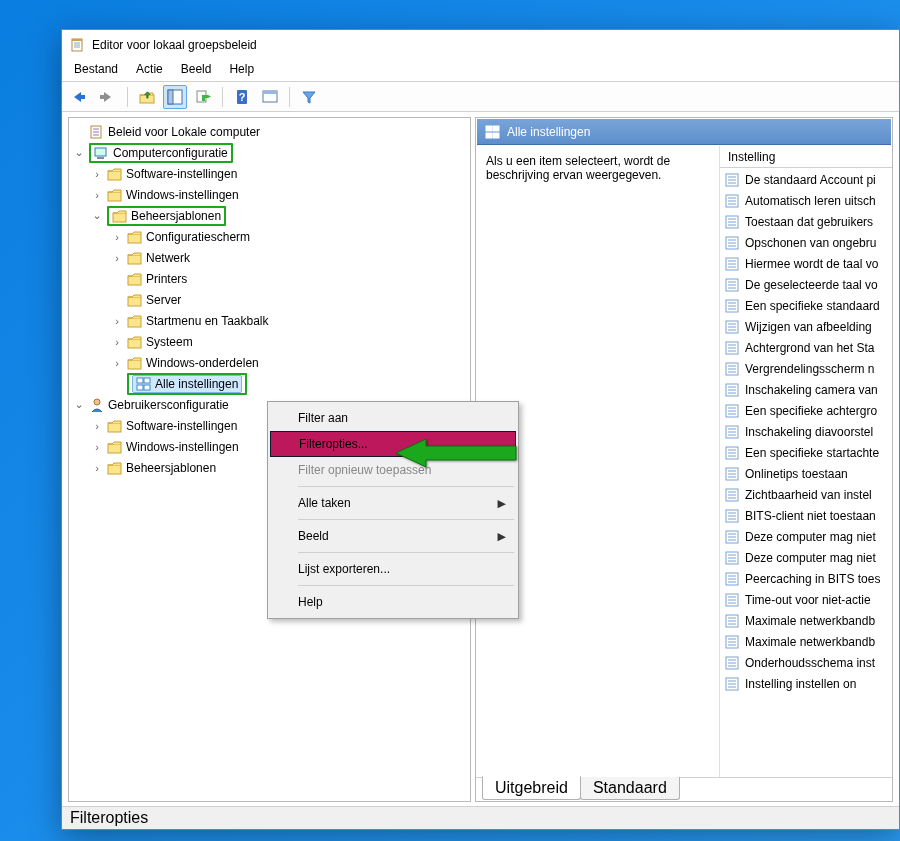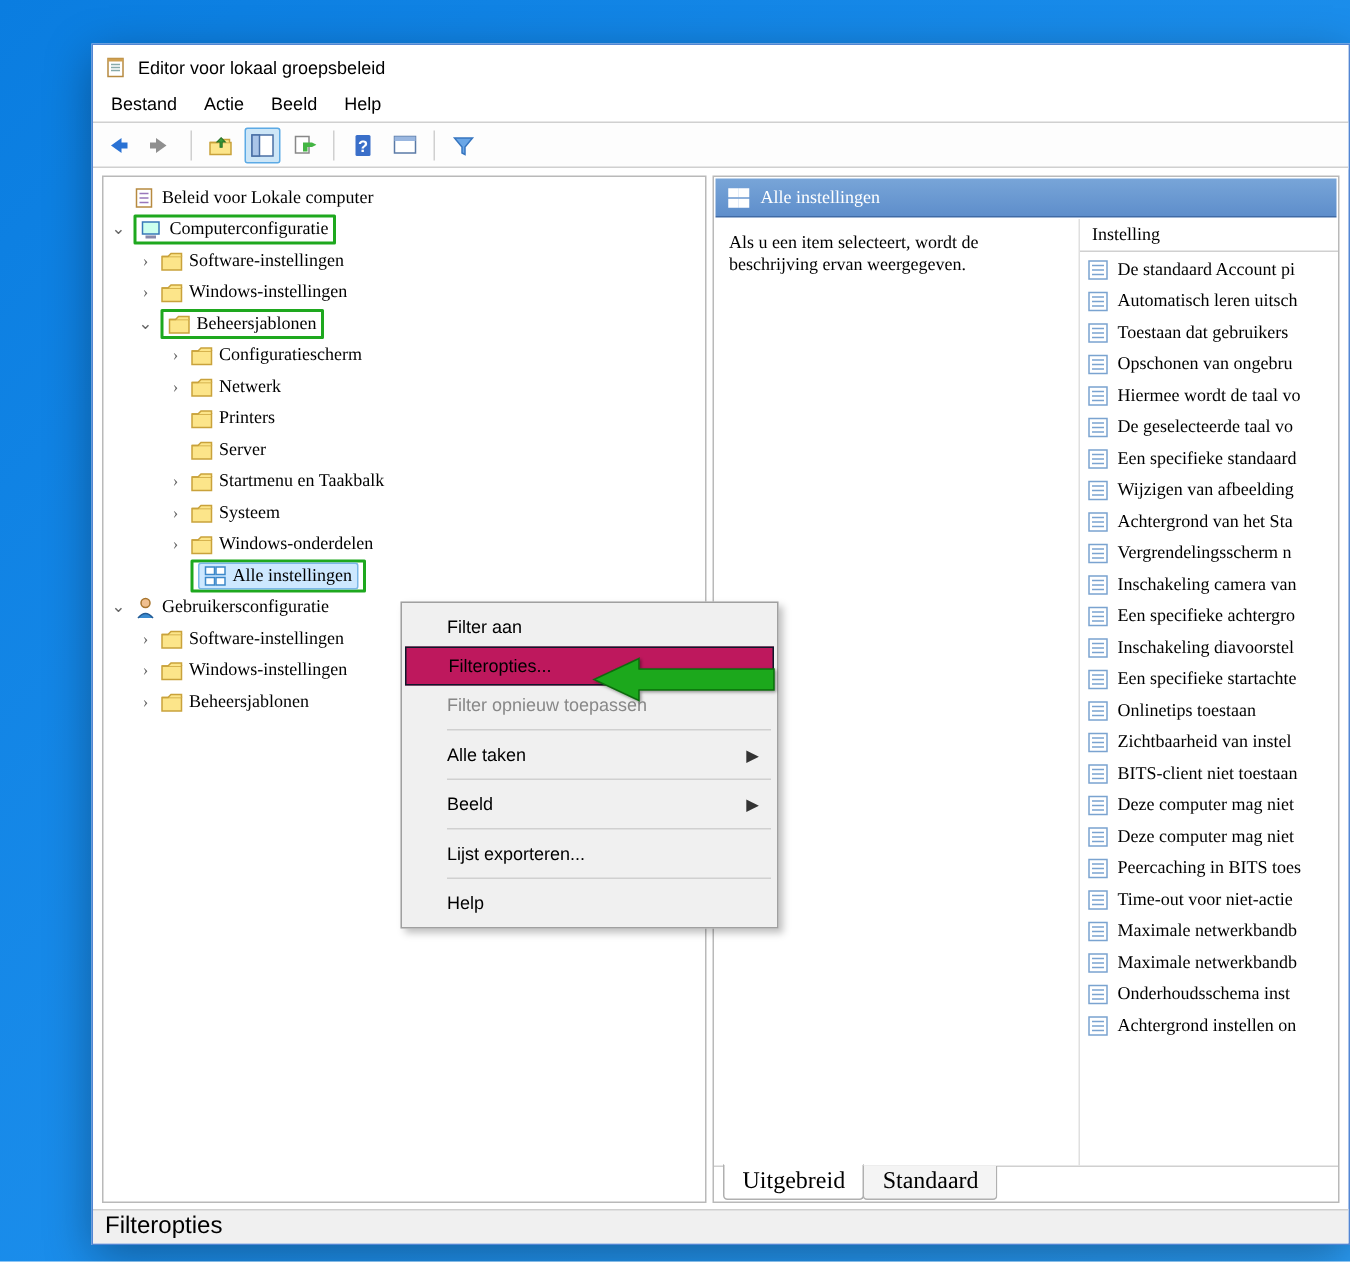--- a/index.html
+++ b/index.html
@@ -68,21 +68,20 @@
     align-items: center;
     justify-content: center;
     border: 1px solid transparent;
     border-radius: 2px;
   }
   .tbtn.selected { background:#cde6f7; border:1px solid #5caae5; }
   .body {
     flex: 1;
     display: flex;
     border-top: 1px solid #fff;
-    font-family: Liberation Serif, serif;
   }
   .tree-pane {
     width: 403px;
     border: 1px solid #b9b9b9;
     margin: 4px 2px 4px 6px;
     padding: 3px 1px;
     overflow: auto;
     background: #fff;
     position: relative;
   }
@@ -732,21 +731,21 @@
                   </svg></span>
                 <span>Onderhoudsschema inst</span>
               </div>
               <div class="list-row">
                 <span class="ico"><svg width="16" height="16">
                     <rect x="2" y="2" width="12" height="12" fill="#fff" stroke="#7aa3d0"></rect>
                     <line x1="4" y1="5" x2="12" y2="5" stroke="#7aa3d0"></line>
                     <line x1="4" y1="8" x2="12" y2="8" stroke="#7aa3d0"></line>
                     <line x1="4" y1="11" x2="12" y2="11" stroke="#7aa3d0"></line>
                   </svg></span>
-                <span>Achtergrond instellen on</span>
+                <span>Instelling instellen on</span>
               </div>
             </div>
         </div>
       </div>
       <div class="tabs">
         <div class="tab active">Uitgebreid</div>
         <div class="tab">Standaard</div>
       </div>
     </div>
   </div>

